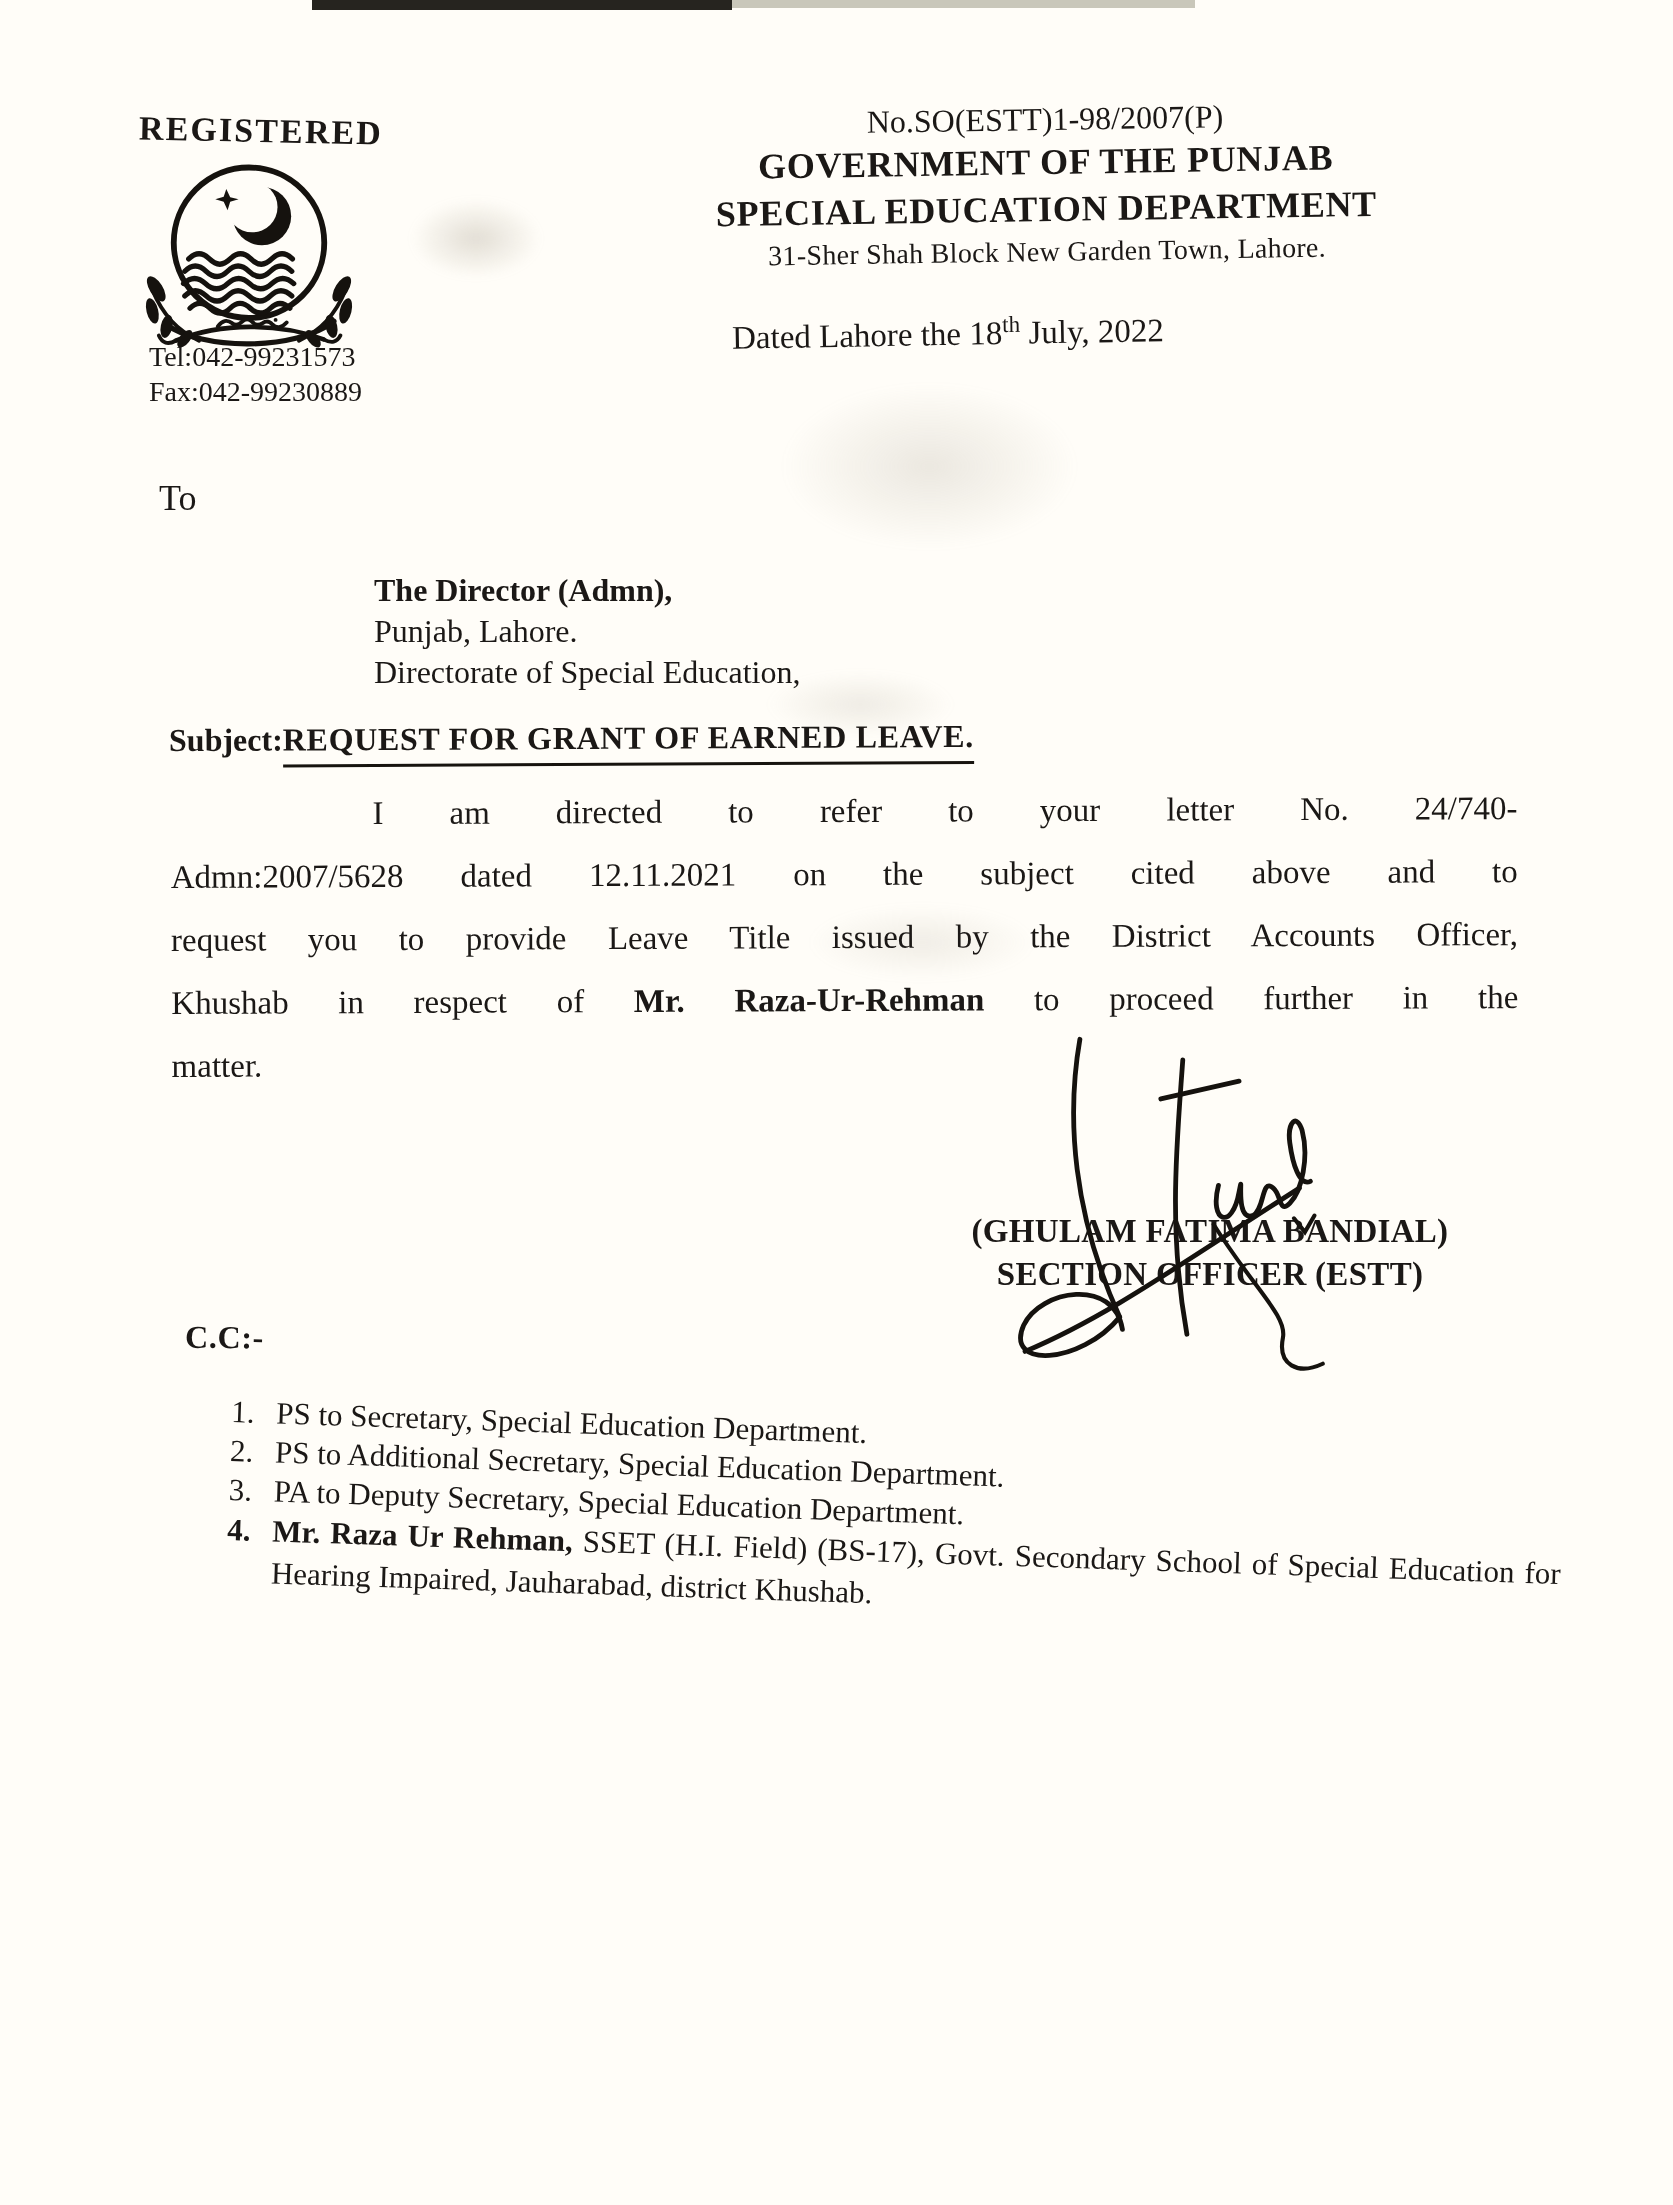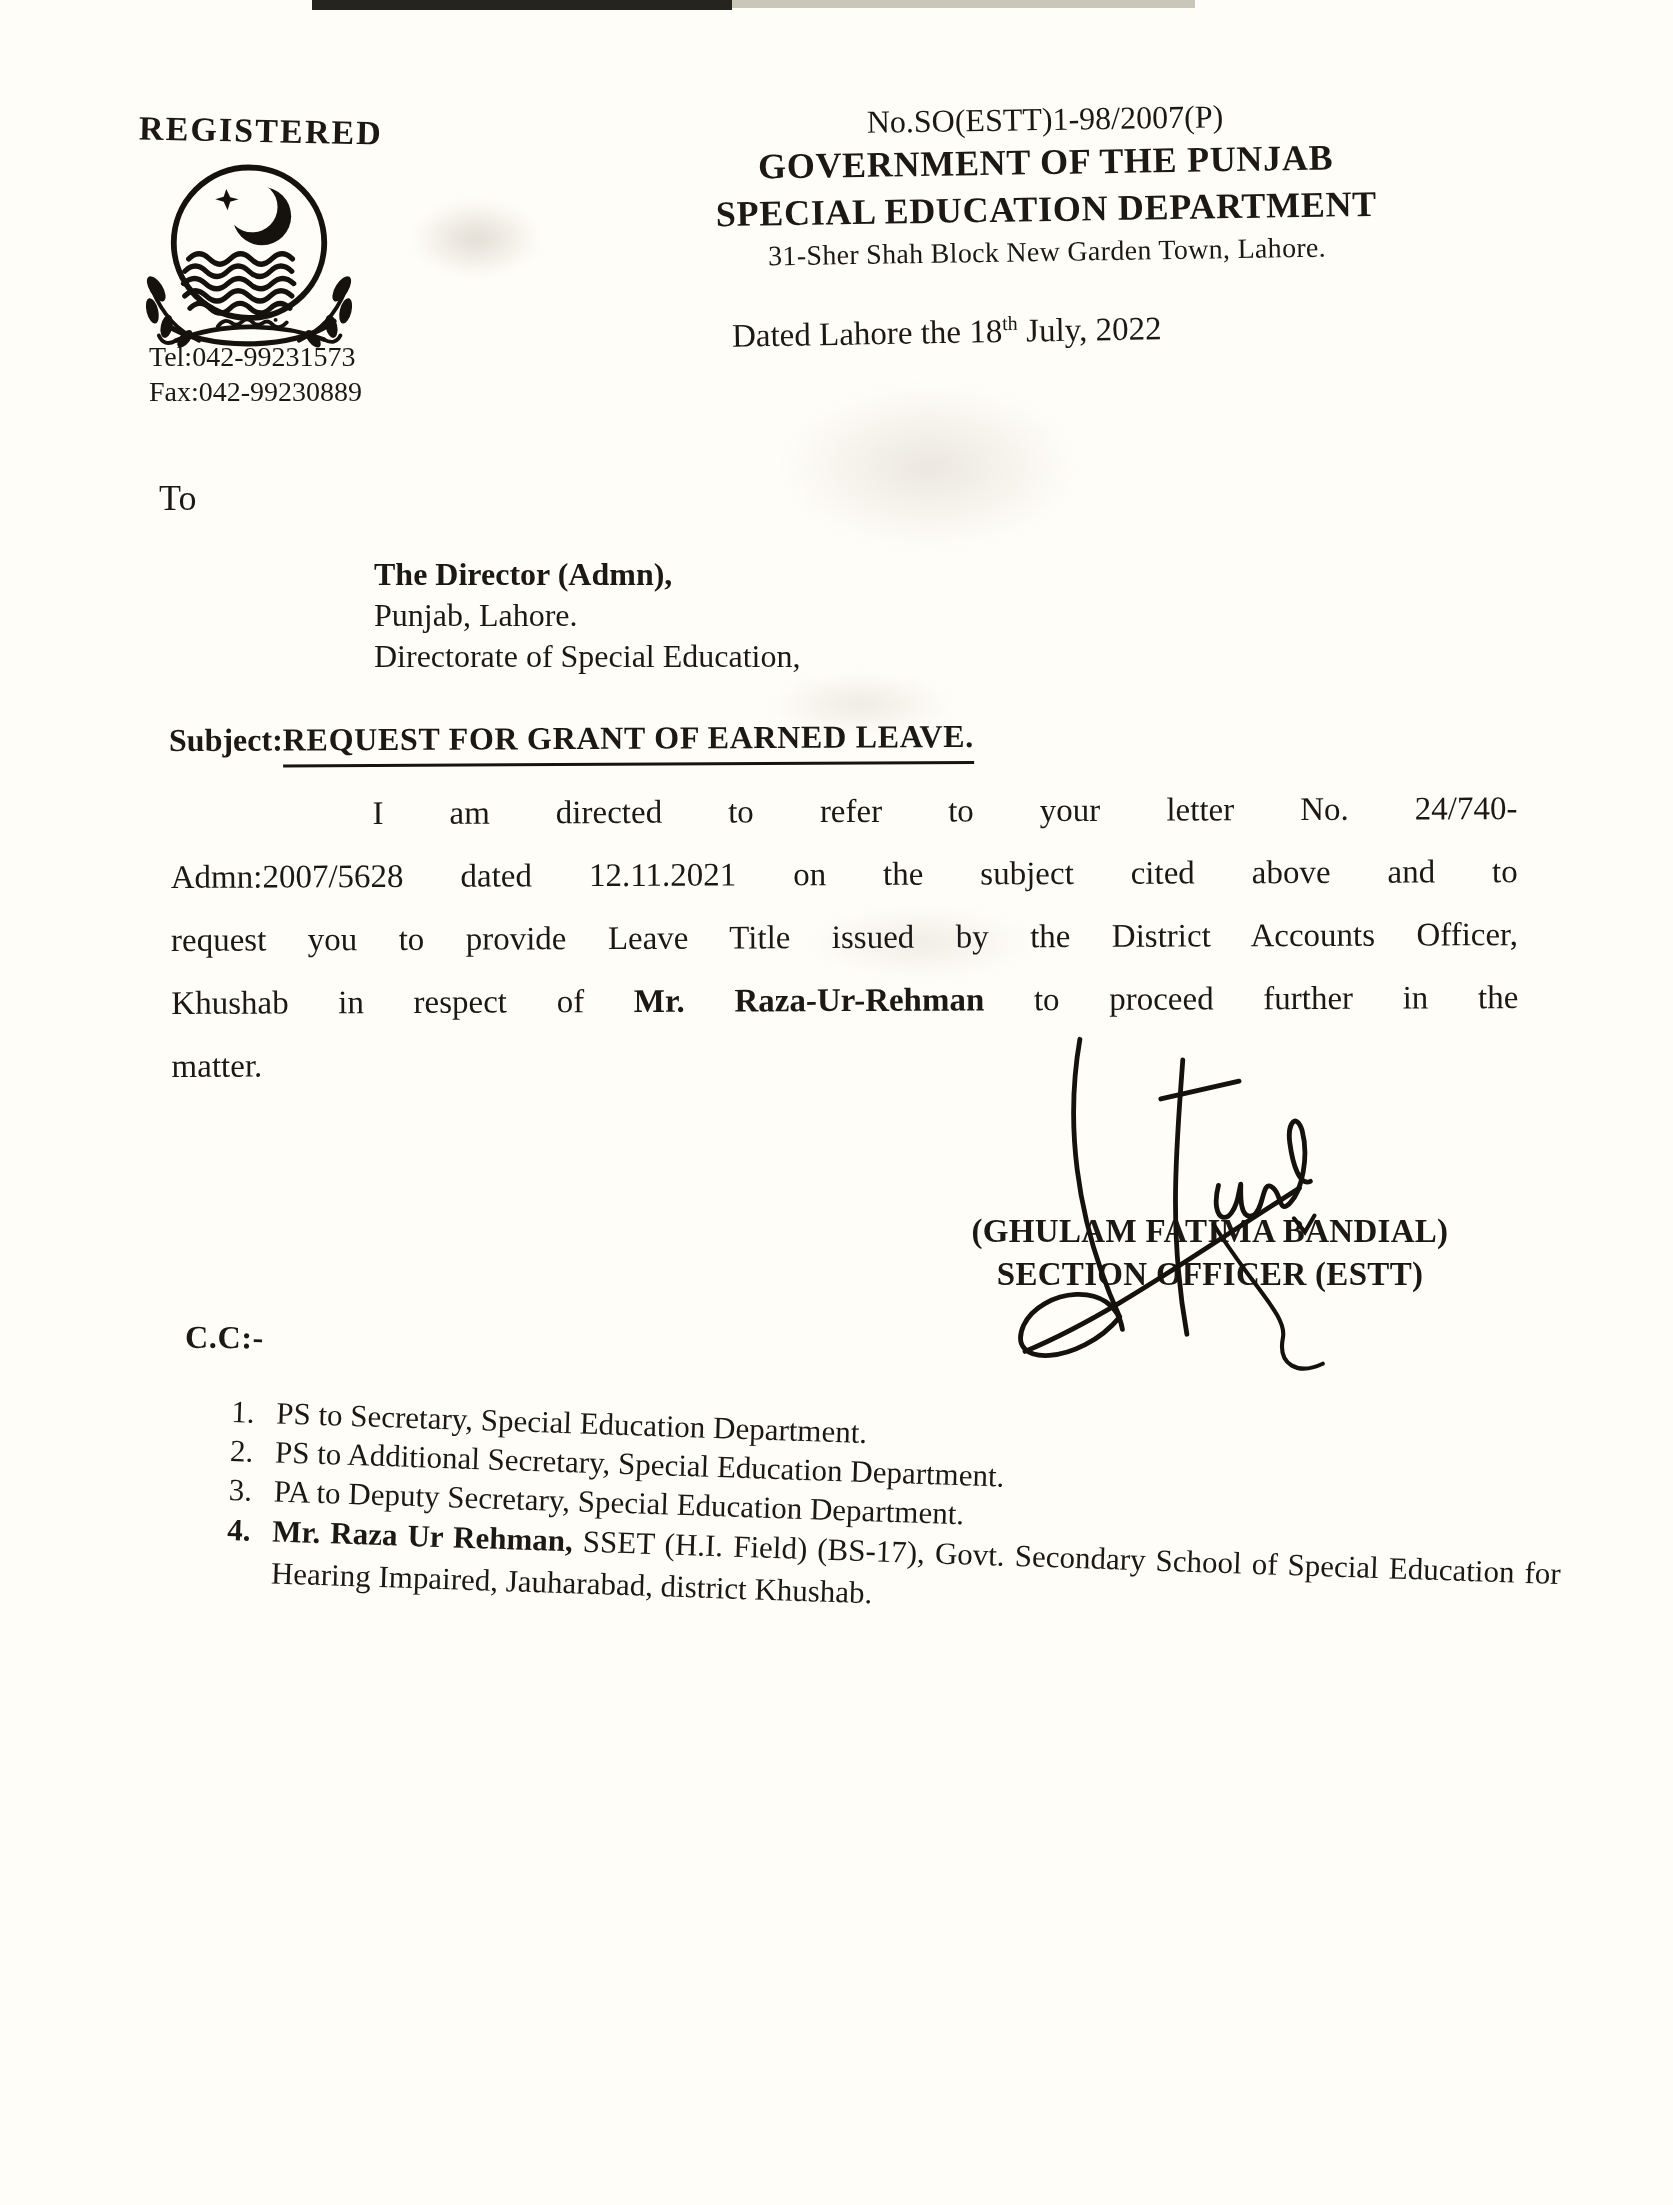--- a/index.html
+++ b/index.html
@@ -28,28 +28,28 @@
     transform:rotate(1.2deg);
   }
   .crest{position:absolute;left:129px;top:154px;width:240px;height:206px;}
 
   .hdr{position:absolute;left:638px;top:101px;width:816px;text-align:center;transform:rotate(-0.9deg);}
   .refno{font-size:32px;}
   .org{font-size:36px;font-weight:bold;letter-spacing:0.7px;line-height:43px;margin-top:3.4px;}
   .addr{font-size:28px;margin-top:4.8px;letter-spacing:0.3px;}
 
   .dated{position:absolute;left:732px;top:313px;font-size:33px;transform:rotate(-1deg);white-space:nowrap;}
-  .dated sup{font-size:20px;}
+  .dated sup{font-size:23px;}
 
   .contact{position:absolute;left:149px;top:339px;font-size:28px;font-weight:normal;line-height:35px;white-space:nowrap;}
   .contact .email{text-decoration:underline;text-decoration-thickness:2.1px;text-underline-offset:4.8px;font-size:27.4px;}
 
   .to{position:absolute;left:159px;top:477px;font-size:36px;}
 
-  .recipient{position:absolute;left:374px;top:554px;font-size:32px;line-height:41px;}
+  .recipient{position:absolute;left:374px;top:570px;font-size:32px;line-height:41px;}
   .recipient .r1{font-weight:bold;}
 
   .subject-row{position:absolute;left:169px;top:720px;font-size:32px;font-weight:bold;display:flex;transform:rotate(-0.3deg);}
   .subject-label{}
   .subject-text{border-bottom:3.4px solid #17140f;padding-bottom:6.2px;letter-spacing:0.7px;white-space:nowrap;}
 
   .letter-body{position:absolute;left:171px;top:780px;width:1347px;font-size:33px;transform:rotate(-0.25deg);}
   .bline{line-height:63px;text-align:justify;text-align-last:justify;}
   .bline.first{text-indent:202px;}
   .bline.last{text-align-last:left;}

